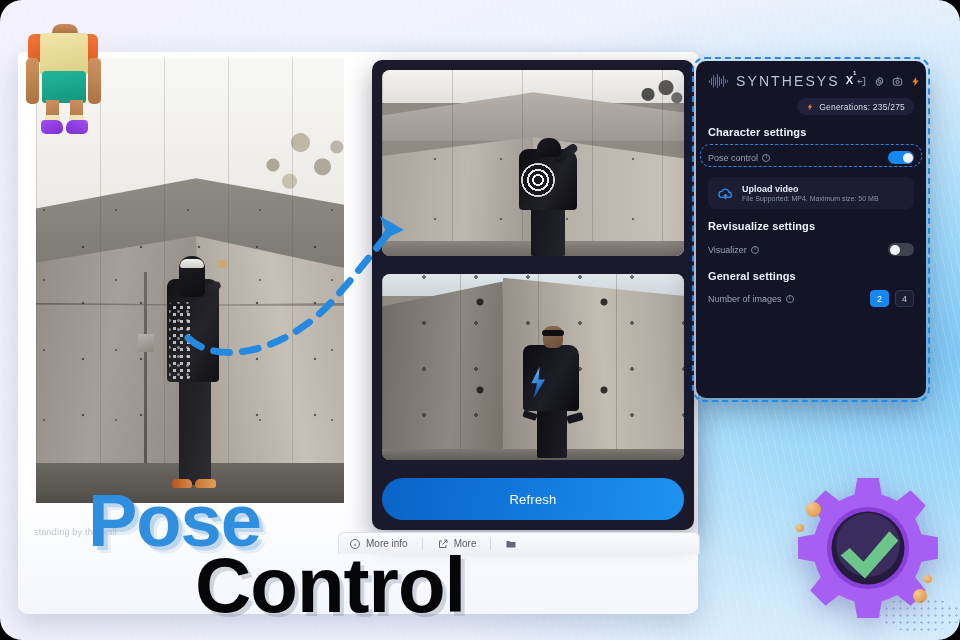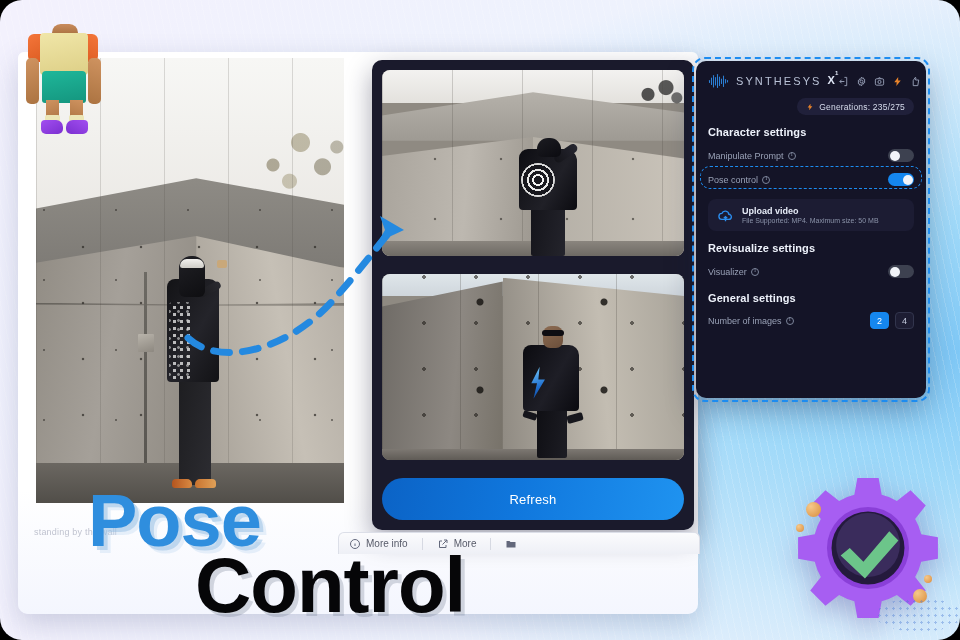--- a/index.html
+++ b/index.html
@@ -236,21 +236,21 @@
     box-shadow:0 12px 30px rgba(20,25,60,.35);
     padding:12px 12px 10px 12px; overflow:hidden;
   }
   .dlg-highlight{
     position:absolute; left:692px; top:57px; width:238px; height:345px;
     border:2px dashed #1d8cf0; border-radius:13px; pointer-events:none;
   }
   .dlg-head{ display:flex; align-items:center; justify-content:space-between; }
   .brand{ display:flex; align-items:center; gap:6px; }
   .wave{ width:22px; height:16px; }
-  .brand-name{ font-size:11px; letter-spacing:2.1px; color:#b9c2d6; }
+  .brand-name{ font-size:14px; letter-spacing:2.1px; color:#b9c2d6; }
   .brand-x{ font-size:11px; color:#dfe6f5; font-weight:bold; position:relative; top:-1px; }
   .brand-x sup{ font-size:6px; top:-4px; position:relative; }
   .dlg-icons{ display:flex; align-items:center; gap:7px; }
   .dlg-icons .ic{ width:11px; height:11px; color:#9aa3ba; cursor:pointer; }
   .dlg-icons .ic.lightning{ color:#e8832a; }
 
   .gen-row{ display:flex; justify-content:flex-end; margin-top:9px; }
   .gen-pill{
     display:flex; align-items:center; gap:5px;
     background:#20203a; border-radius:11px; padding:3.5px 9px;
@@ -499,29 +499,20 @@
       <div class="gen-pill">
         <svg class="bolt" viewBox="0 0 24 24" fill="currentColor">
           <path d="M13.5 2L5 13.5h5.2L9.5 22 19 9.8h-5.6z"></path>
         </svg>
         <span>Generations: 235/275</span>
       </div>
     </div>
 
     <div class="sec-title">Character settings</div>
 
-    <div class="opt-row">
-      <div class="opt-label">
-        <span>Manipulate Prompt</span>
-        <span class="info-i"></span>
-      </div>
-      <div class="sw">
-          <div class="knob"></div>
-        </div>
-    </div>
 
 
     <div class="pose-row">
       <div class="pose-ring"></div>
       <div class="opt-row" style="margin-bottom:0">
         <div class="opt-label">
           <span>Pose control</span>
           <span class="info-i"></span>
         </div>
         <div class="sw on">

